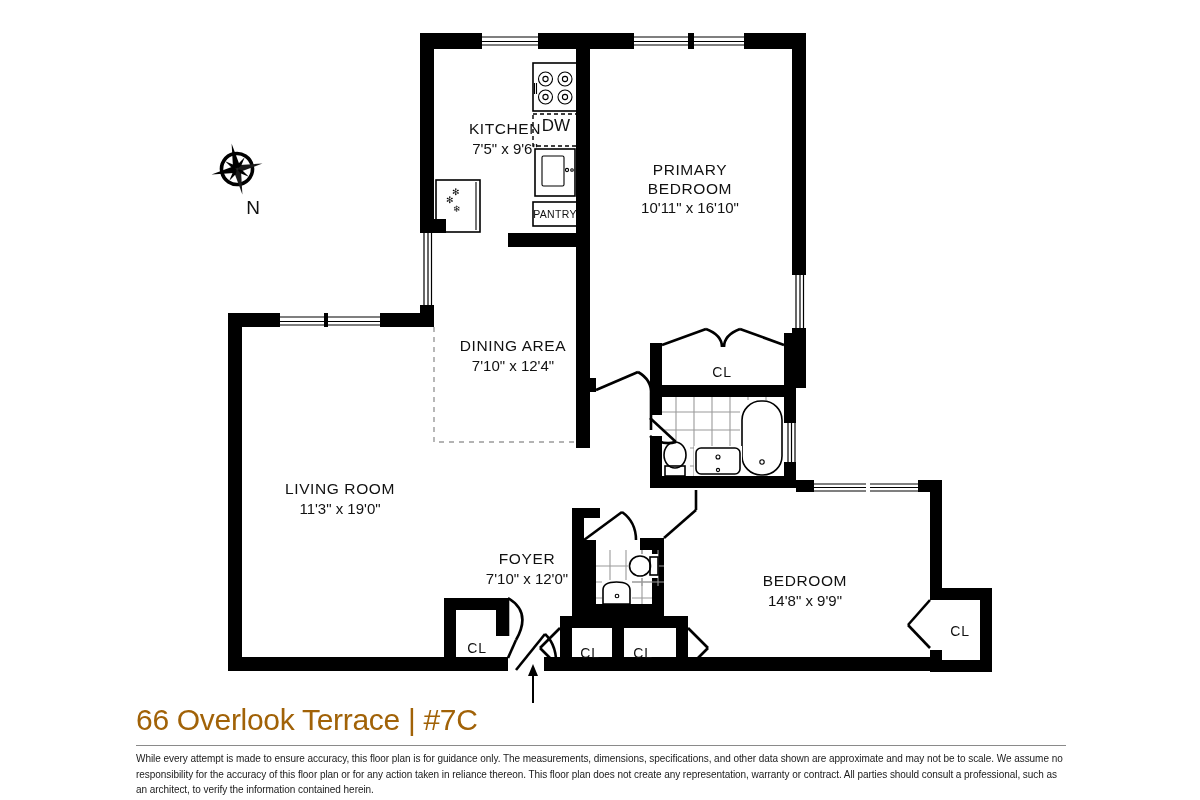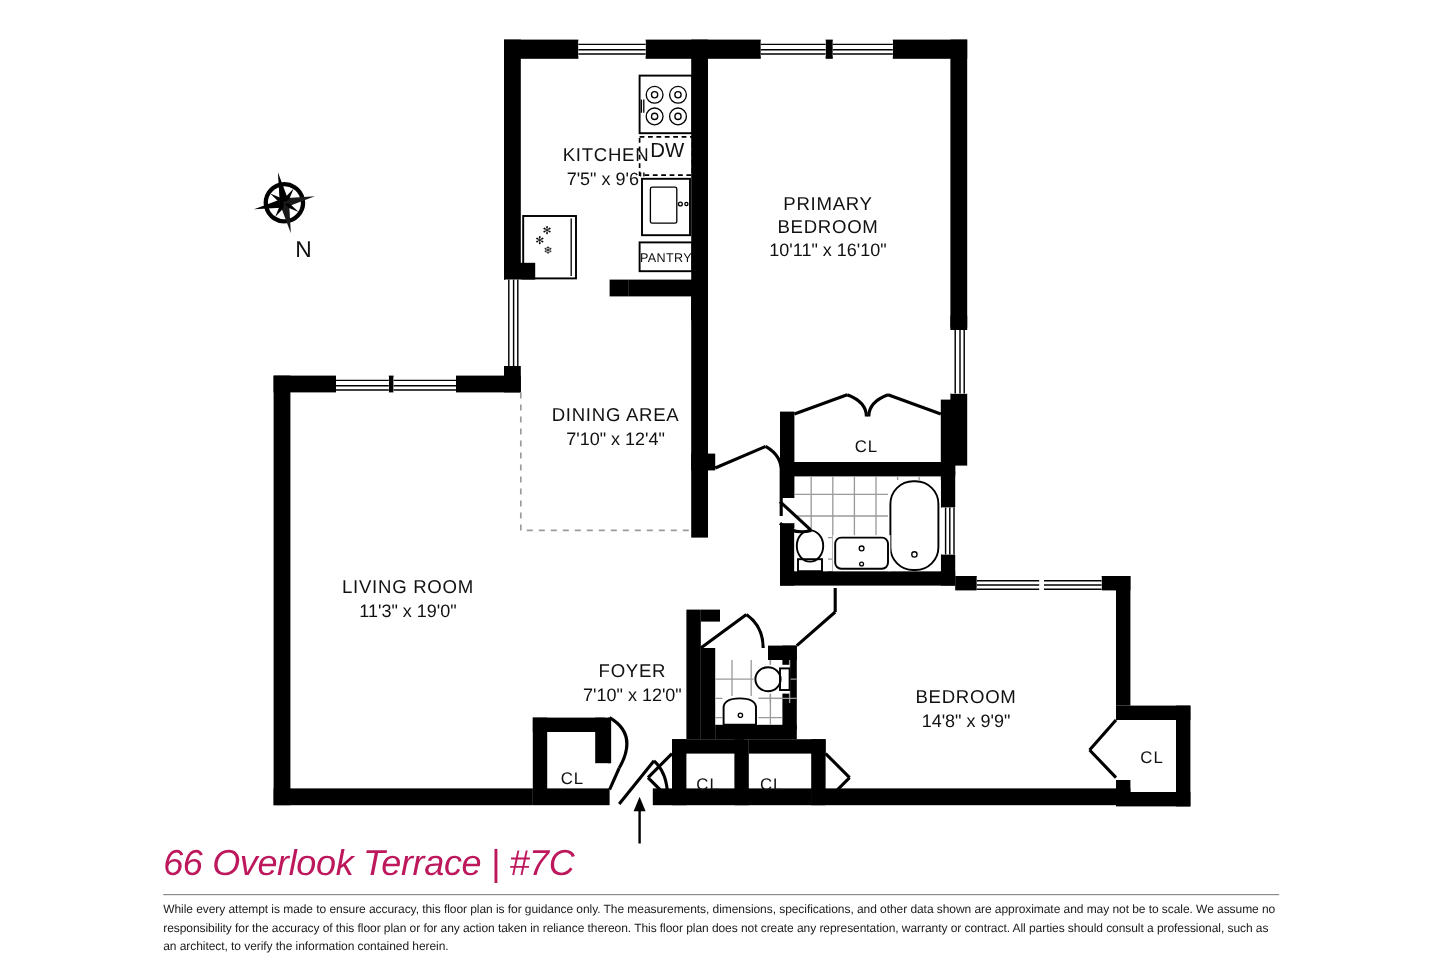--- a/index.html
+++ b/index.html
@@ -82,24 +82,23 @@
     top: 695px;
     width: 1200px;
   }
   #address-title {
     position: absolute;
     left: 136px;
     top: 8px;
     font-size: 30px;
     font-weight: 400;
     letter-spacing: -0.3px;
-    color: #be185d;
+    color: #a16207;
     white-space: nowrap;
     font-family: "Liberation Sans", sans-serif;
-    font-style: italic;
   }
   #footer-rule {
     position: absolute;
     left: 136px;
     top: 50px;
     width: 930px;
     height: 1px;
     background: #8a8a8a;
   }
   #disclaimer {

